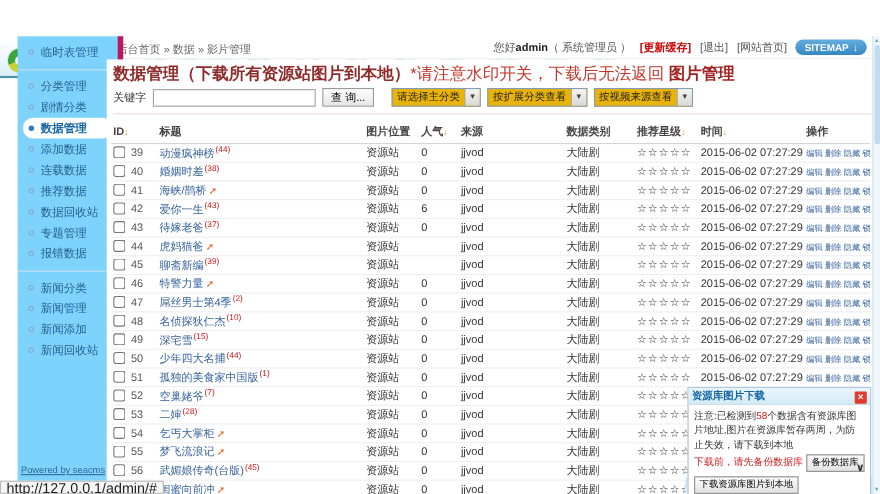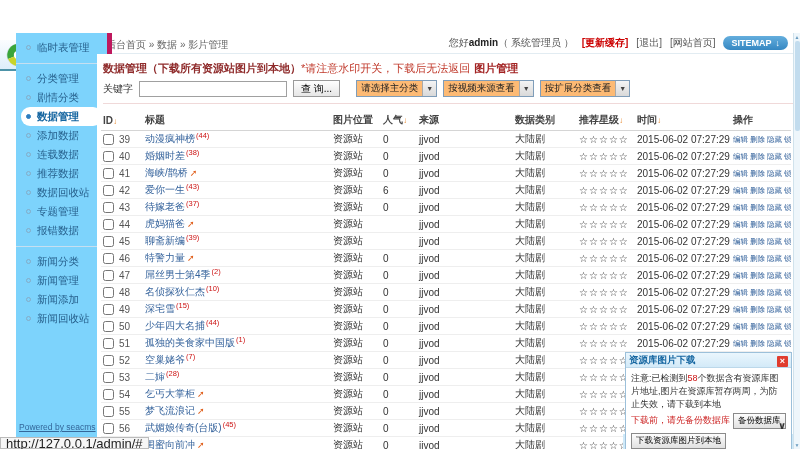--- a/index.html
+++ b/index.html
@@ -37,31 +37,31 @@
   .sgroup:last-of-type { border-bottom:none; }
   .sitem { display:flex; align-items:center; gap:6px; height:19px; padding-left:10px;
     font-size:10.5px; color:#27618d; cursor:pointer; }
   .sitem .bullet { width:5px; height:5px; border:1px solid #85abc6; border-radius:50%; background:transparent; flex:none; }
   .sitem.active { background:#fff; border-radius:9px; margin:0 5px; padding-left:5px; font-weight:bold; color:#1465a0; }
   .sitem.active .bullet { background:#2c7dc0; border-color:#2c7dc0; }
   .powered { position:absolute; left:3px; bottom:17px; font-size:8.5px; color:#33679a; text-decoration:underline; cursor:pointer; }
 
   
   .content { position:absolute; left:97px; top:54px; width:696px; height:395px; background:#fff; padding:5px 0 0 4px; }
-  .page-title { font-size:11px; line-height:14px; margin:2px 0 5px 2px; white-space:nowrap; }
+  .page-title { font-size:15px; line-height:14px; margin:2px 0 5px 2px; white-space:nowrap; }
   .page-title b { color:#8f2b2b; }
   .page-title .warn { color:#c0392b; }
   .page-title .ptlink { color:#a22222; font-weight:bold; text-decoration:none; cursor:pointer; margin-left:4px; }
 
   .searchrow { display:flex; align-items:center; gap:6px; margin:0 0 6px 2px; font-size:10px; color:#333;
     padding-bottom:6px; border-bottom:1px solid #f0d9d9; }
   .kw { width:148px; height:16px; border:1px solid #a0a0a0; font-size:10px; padding:0 3px; }
   .qbtn { height:17px; font-size:10px; border:1px solid #9a9a9a; background:linear-gradient(#fefefe,#e6e6e6);
     padding:0 7px; cursor:pointer; margin-right:10px; }
-  .sel { display:inline-flex; align-items:center; border:1px solid #7f9db9; background:#fdba74; height:17px;
+  .sel { display:inline-flex; align-items:center; border:1px solid #7f9db9; background:#eab308; height:17px;
     font-size:9.5px; color:#222; cursor:pointer; }
   .sel .sel-label { padding:0 4px; }
   .sel .selarrow { width:14px; height:15px; border-left:1px solid #aaa; background:linear-gradient(#f4f4f4,#d9d9d9);
     font-size:7px; color:#444; display:flex; align-items:center; justify-content:center; }
 
   table.grid { width:690px; border-collapse:collapse; table-layout:fixed; }
   .grid th { font-size:10px; color:#444; text-align:left; font-weight:bold; padding:3px 2px;
     border-bottom:1px solid #d5d5d5; white-space:nowrap; }
   .grid th .sort { color:#e6862a; font-size:8px; }
   .grid td { font-size:10px; color:#333; padding:0 2px; height:17px; border-bottom:1px solid #eeeeee; white-space:nowrap; overflow:hidden; }
@@ -222,25 +222,25 @@
 
     <div class="searchrow">
       <label>关键字</label>
       <input class="kw" type="text" value="" style="">
       <button class="qbtn">查 询...</button>
       <span class="sel">
         <span class="sel-label">请选择主分类</span>
         <span class="selarrow">▼</span>
       </span>
       <span class="sel">
-        <span class="sel-label">按视频来源查看</span>
+        <span class="sel-label">按扩展分类查看</span>
         <span class="selarrow">▼</span>
       </span>
       <span class="sel">
-        <span class="sel-label">按扩展分类查看</span>
+        <span class="sel-label">按视频来源查看</span>
         <span class="selarrow">▼</span>
       </span>
     </div>
 
     <table class="grid">
       <colgroup>
         <col style="width:42px">
           <col style="width:188px">
           <col style="width:50px">
           <col style="width:36px">

